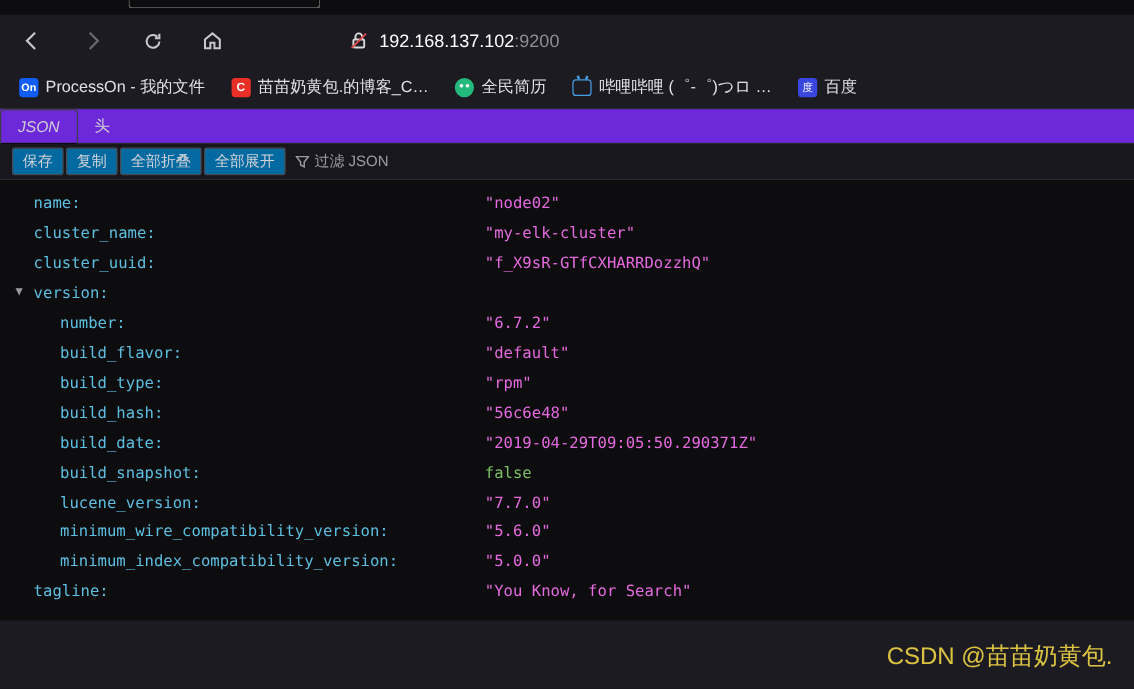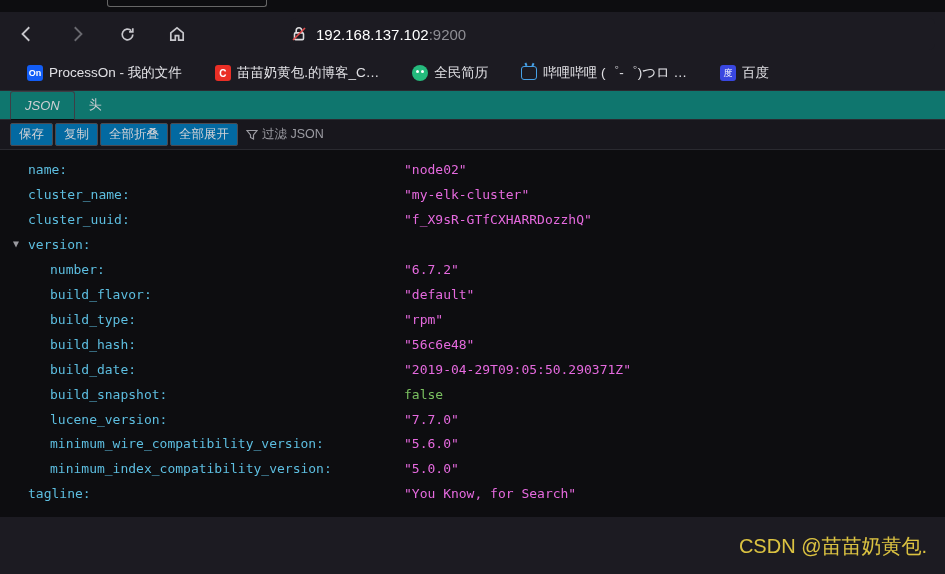--- a/index.html
+++ b/index.html
@@ -33,34 +33,34 @@
   }
   .lock-strike { position: relative; width: 18px; height: 18px; color:#dcdcde;}
   .lock-strike svg { width:18px; height:18px; }
   .lock-strike .slash { position:absolute; left:2px; top:2px; width:14px; height:14px; }
   .url { color:#fff; font-size:15px;}
   .url .port { color:#8e8e94; }
   .bookmarks {
     height: 34px; background: #1c1b22; display:flex; align-items:center;
     padding: 0 16px; gap: 22px; font-size: 13.5px; color:#e0e0e4;
   }
-  .bm { display:flex; align-items:center; gap:6px; cursor:pointer;margin-left:11px;}
+  .bm { display:flex; align-items:center; gap:6px; cursor:pointer;}
   .bm-icon { width:16px; height:16px; border-radius:3px; display:flex; align-items:center; justify-content:center; font-size:10px; font-weight:bold;}
   .i-on { background:#125df6; color:#fff; font-size:9px;}
   .i-c { background:#ea2f26; color:#fff;}
   .i-face { width:16px; height:16px; border-radius:50%; background:#25ba7d; position:relative;}
   .i-face:before, .i-face:after{content:"";position:absolute;width:3px;height:3px;background:#fff;border-radius:50%;top:5px;}
   .i-face:before{left:4px;} .i-face:after{right:4px;}
   .i-bili{width:16px;height:14px;border:1.5px solid #47a1e6;border-radius:3px;position:relative;}
   .i-bili:before,.i-bili:after{content:"";position:absolute;width:1.5px;height:3px;background:#47a1e6;top:-4px;}
   .i-bili:before{left:3px;transform:rotate(-25deg);} .i-bili:after{right:3px;transform:rotate(25deg);}
   .i-baidu{width:16px;height:16px;background:#3947e0;border-radius:3px;display:flex;align-items:center;justify-content:center;color:#fff;font-size:9px;}
   .viewer-tabs {
-    height: 30px; background: #0f766e; border-top:1px solid #2a2a30; border-bottom:1px solid #2a2a30;
-    display:flex; align-items:stretch; padding-left:10px;
+    height: 30px; background: #6d28d9; border-top:1px solid #2a2a30; border-bottom:1px solid #2a2a30;
+    display:flex; align-items:stretch; padding-left:0;
   }
   .vtab { padding: 0 14px; display:flex; align-items:center; font-size:13px; color:#cfcfd3; cursor:pointer;}
   .vtab.active { border:1px solid #3e3e46; border-bottom:1px solid #0d0d10; margin-bottom:-1px; border-radius:3px 3px 0 0; font-style:italic;}
   .toolbar {
     height: 30px; background:#18171d; display:flex; align-items:center;
     padding: 0 10px; gap:2px; border-bottom:1px solid #2a2a30;
   }
   .tbtn {
     padding: 2px 8px; font-size:12.5px; color:#d2d2d6;
     border:1px solid #4a4a52; background:#0369a1; border-radius:2px; cursor:pointer;

